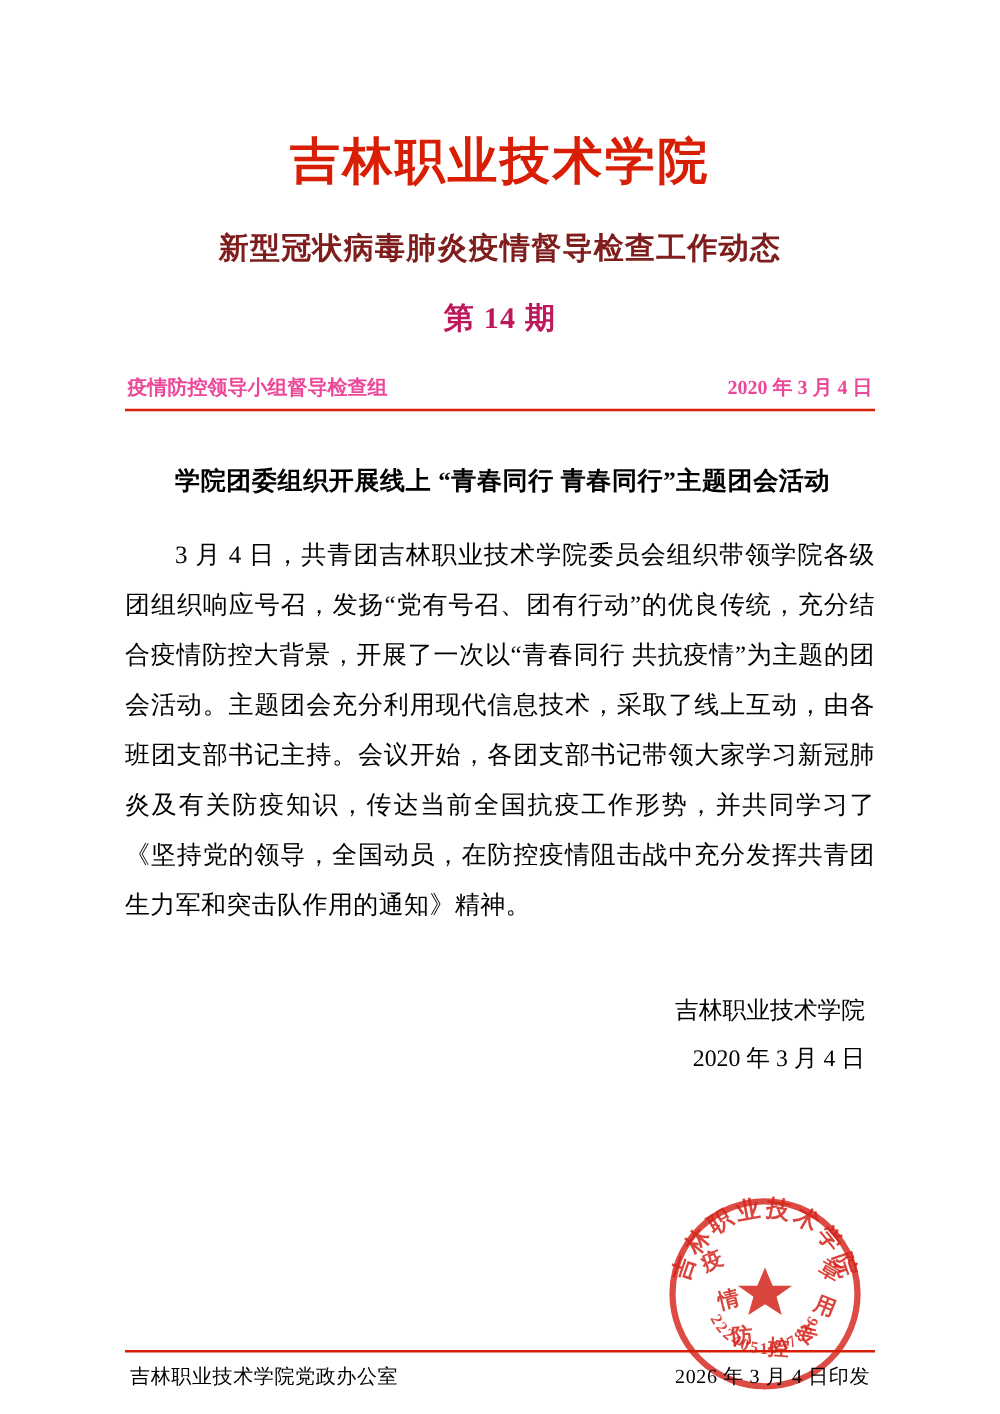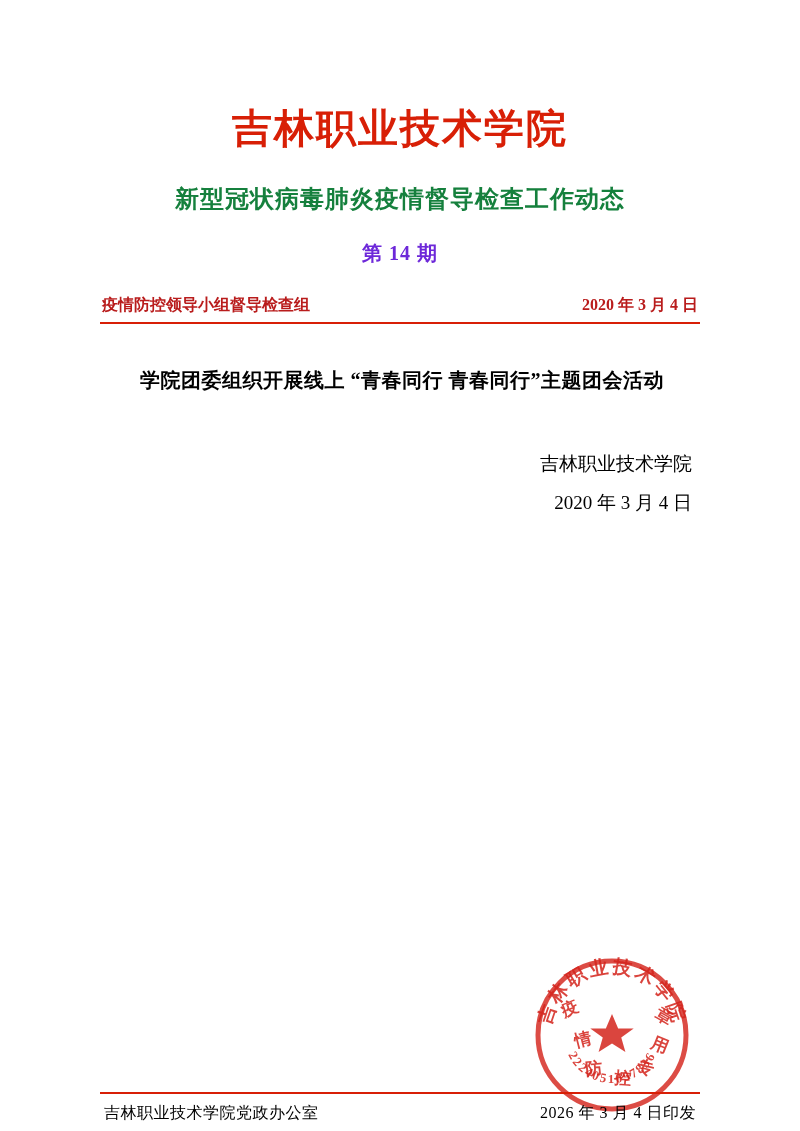--- a/index.html
+++ b/index.html
@@ -29,41 +29,41 @@
     color: #d81f06;
     font-weight: bold;
     font-size: 40px;
     letter-spacing: 2px;
     margin-top: 105px;
     line-height: 1.2;
     font-family: "Liberation Serif", "DejaVu Serif", serif;
   }
   .doc-subtitle {
     text-align: center;
-    color: #15803d;
+    color: #7f1d1d;
     font-weight: bold;
     font-size: 24px;
     letter-spacing: 1px;
     margin-top: 32px;
     line-height: 1.2;
   }
   .doc-issue {
     text-align: center;
-    color: #6d28d9;
+    color: #be185d;
     font-weight: bold;
-    font-size: 20px;
+    font-size: 24px;
     letter-spacing: 1px;
     margin-top: 27px;
     line-height: 1.2;
   }
   .meta-row {
     display: flex;
     justify-content: space-between;
     align-items: flex-end;
-    color: #b91c1c;
+    color: #ec4899;
     font-weight: bold;
     font-size: 16px;
     margin-top: 30px;
     padding: 0 2px 6px 2px;
   }
   .red-rule {
     border: none;
     border-top: 2px solid #d81f06;
     margin: 0;
     height: 0;
@@ -107,21 +107,21 @@
     height: 168px;
     pointer-events: none;
   }
   .seal svg { display: block; }
 
   
   .footer-wrap {
     position: absolute;
     left: 100px;
     right: 100px;
-    bottom: 112px;
+    bottom: 124px;
     margin-top: 36px;
   }
   .footer-row {
     display: flex;
     justify-content: space-between;
     font-size: 16px;
     padding: 9px 4px 0 4px;
     letter-spacing: 0.5px;
   }
 </style>
@@ -137,20 +137,21 @@
   <h3 class="doc-issue">第 14 期</h3>
 
   <div class="meta-row">
     <span>疫情防控领导小组督导检查组</span>
     <span>2020 年 3 月 4 日</span>
   </div>
   <hr class="red-rule">
 
   <p class="article-title">学院团委组织开展线上 “青春同行  青春同行”主题团会活动</p>
 
+  <p class="body-text">3 月 4 日，共青团吉林职业技术学院委员会组织带领学院各级团组织响应号召，发扬“党有号召、团有行动”的优良传统，充分结合疫情防控大背景，开展了一次以“青春同行  共抗疫情”为主题的团会活动。主题团会充分利用现代信息技术，采取了线上互动，由各班团支部书记主持。会议开始，各团支部书记带领大家学习新冠肺炎及有关防疫知识，传达当前全国抗疫工作形势，并共同学习了《坚持党的领导，全国动员，在防控疫情阻击战中充分发挥共青团生力军和突击队作用的通知》精神。</p>
 
   <div class="signature">
     <span class="sig-line">吉林职业技术学院</span>
     <span class="sig-line">2020 年 3 月 4 日</span>
   </div>
 
   <div class="seal">
     <svg width="168" height="168" viewBox="0 0 168 168" xmlns="http://www.w3.org/2000/svg">
       <defs>
         <path id="sealTopArc" d="M 22,84 A 62,62 0 0 1 146,84" fill="none"></path>

